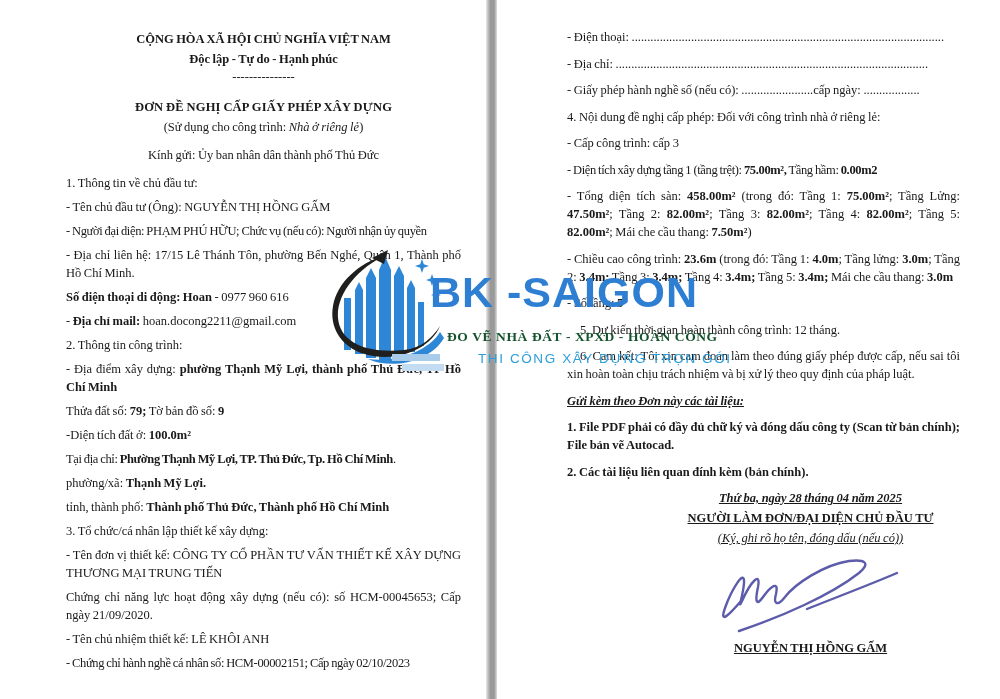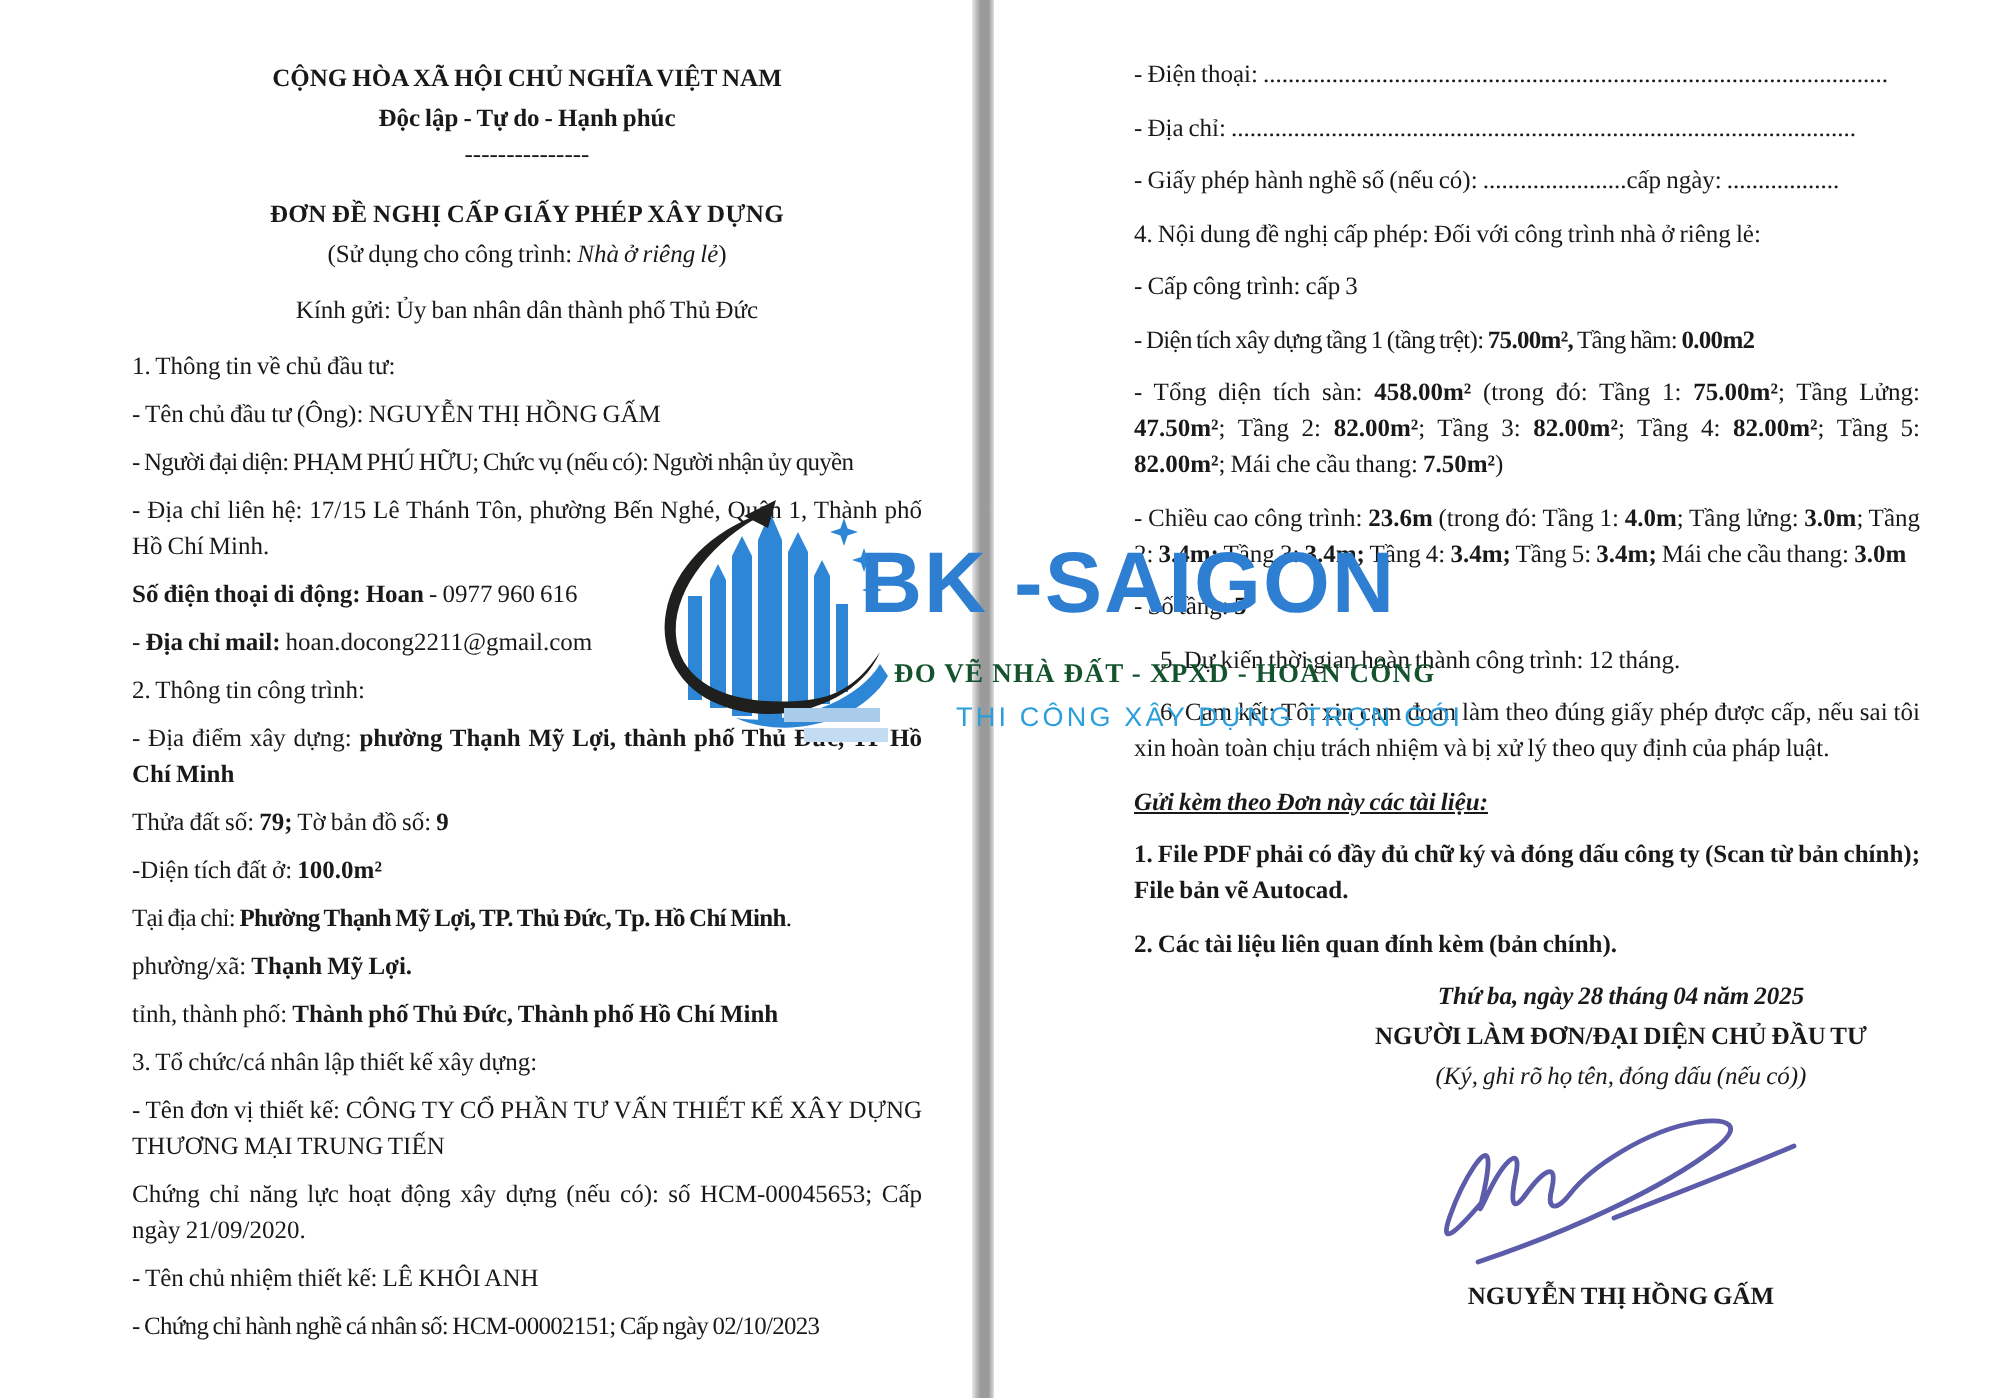--- a/index.html
+++ b/index.html
@@ -24,21 +24,21 @@
   
   .watermark{position:absolute;left:330px;top:248px;width:430px;height:132px;z-index:6;pointer-events:none;}
   .wm-icon{position:absolute;left:0;top:2px;}
   .wm-title{position:absolute;left:100px;top:22px;font-family:"Liberation Sans",sans-serif;
             font-weight:bold;font-size:43px;line-height:44px;color:#2e7fd2;letter-spacing:1px;white-space:nowrap;}
   .wm-tag1{position:absolute;left:117px;top:81px;font-family:Liberation Serif, serif;
            font-weight:bold;font-size:13.5px;color:#14532d;letter-spacing:0.6px;white-space:nowrap;}
   .wm-tag2{position:absolute;left:148px;top:103px;font-family:"Liberation Sans",sans-serif;
            font-weight:normal;font-size:13.5px;color:#2b9edb;letter-spacing:1.6px;white-space:nowrap;}
   
-  .sign-area{padding-left:94px;text-align:center;}
+  .sign-area{padding-left:94px;text-align:center;text-decoration:underline;}
   .sign-area p.para{margin-bottom:2px;}
   .signature-svg{display:block;margin:6px auto 2px auto;}
 </style>
 </head>
 <body>
 
 <div class="page">
 
   <div class="col col-left">
       <p class="para center b sz13 mb2"><span>CỘNG HÒA XÃ HỘI CHỦ NGHĨA VIỆT NAM</span></p>

